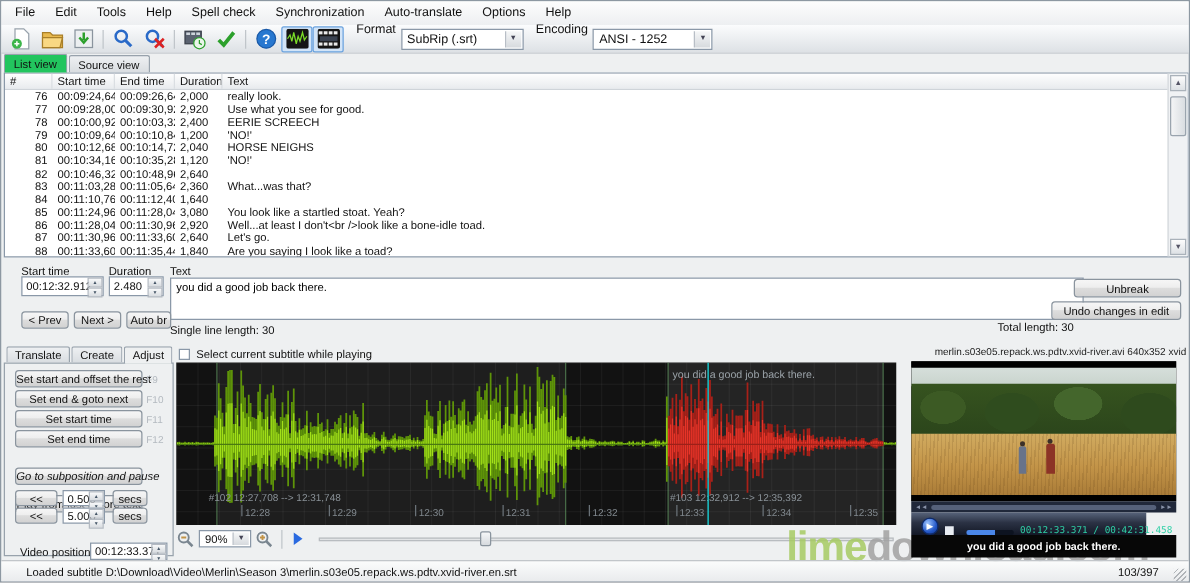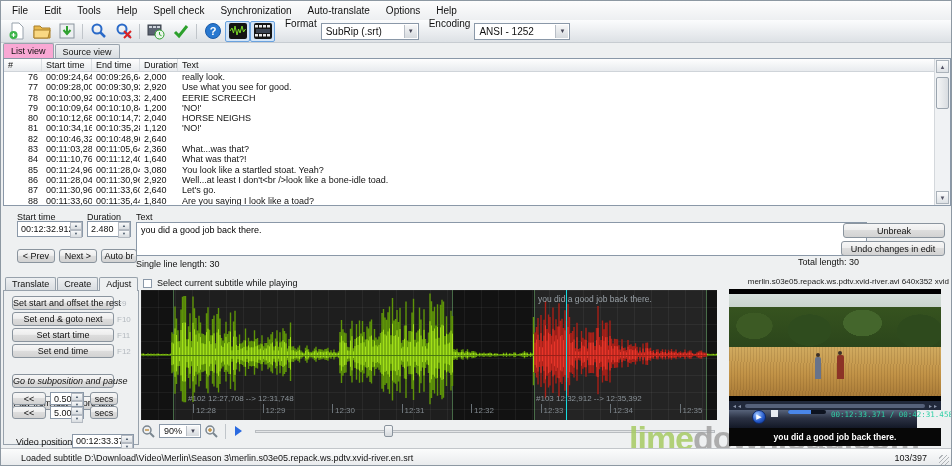--- a/index.html
+++ b/index.html
@@ -17,21 +17,21 @@
   .tsep{width:1px;height:15px;background:#c0c5ca;margin:0 3px}
   .tlabel{margin:0 4px 16px 10px;font-size:10px}
   .combo{height:17px;background:#fff;border:1px solid #8a98a8;display:flex;align-items:center;
          padding:0 16px 0 4px;position:relative;font-size:10px;white-space:nowrap}
   .combo .arrow{position:absolute;right:1px;top:1px;bottom:1px;width:13px;display:flex;align-items:center;
          justify-content:center;background:linear-gradient(#f6f7f8,#d6dade);border-left:1px solid #b8bec6;font-size:6px;color:#445}
   
   .tabstrip{position:absolute;left:2px;top:42px;height:15px;display:flex;align-items:flex-end}
   .tab{height:14px;padding:2px 7px 0 7px;background:linear-gradient(#eef0f2,#d9dde1);border:1px solid #98a2ac;
        border-bottom:none;border-radius:2px 2px 0 0;margin-right:1px}
-  .tab.active{background:#f9a8d4;height:15px;z-index:2}
+  .tab.active{background:#22c55e;height:15px;z-index:2}
   
   .listarea{position:absolute;left:2px;top:57px;width:948px;height:148px;background:#fff;border:1px solid #8a98a8}
   .lv-head{display:grid;grid-template-columns:38px 50px 48px 38px 1fr;height:13px;
            background:linear-gradient(#fefefe,#e8ebee);border-bottom:1px solid #cfd4d9}
   .lv-hcell{padding:1px 4px;border-right:1px solid #dadee2;white-space:nowrap;overflow:hidden}
   .lv-body{position:absolute;top:13px;left:0;right:16px;bottom:0;overflow:hidden}
   .lv-row{display:grid;grid-template-columns:38px 50px 48px 38px 1fr;height:10.3px;line-height:10.4px;white-space:nowrap}
   .lv-cell{padding:0 4px;overflow:hidden}
   .cnum{text-align:right}
   .vscroll{position:absolute;right:0;top:0;bottom:0;width:16px;background:#f0f2f4;border-left:1px solid #d4d8dc}
@@ -100,22 +100,22 @@
      linear-gradient(#d1ab60,#c29347 55%,#aa7c38)}
   .lbar{position:absolute;left:0;width:100%;height:5px;background:#000}
   .fig{position:absolute;border-radius:2px 2px 0 0}
   .fig:after{content:"";position:absolute;top:-4px;left:1px;width:4px;height:4px;border-radius:50%;background:#3c3028}
   .fig1{left:86px;top:68px;width:6px;height:22px;background:#68738a}
   .fig2{left:108px;top:66px;width:7px;height:24px;background:#8c3326}
   .vseek{position:absolute;left:0;top:124px;width:212px;height:9px;background:#20283a;display:flex;align-items:center;padding:0 3px}
   .seekarr{color:#8892a8;font-size:5px}
   .seektrack{flex:1;height:4px;background:#55617a;border-radius:2px;margin:0 3px;overflow:hidden}
   .seekfill{height:100%;width:30%;background:linear-gradient(#85b4f8,#2a62c8)}
-  .vctrl{position:absolute;left:0;top:133px;width:188px;height:18px;display:flex;align-items:flex-start;gap:5px;
-         padding:0 23px;background:linear-gradient(#57637a,#2b3244 45%,#131826)}
+  .vctrl{position:absolute;left:0;top:133px;width:188px;height:18px;display:flex;align-items:flex-end;gap:5px;
+         padding:0 8px;background:linear-gradient(#57637a,#2b3244 45%,#131826)}
   .playbtn{width:14px;height:14px;border-radius:50%;flex:none;display:flex;align-items:center;justify-content:center;
          background:radial-gradient(circle at 35% 30%,#9cc4ff,#2458c8 60%,#123488);color:#fff;font-size:7px;border:1px solid #0e2a6a}
   .stopbtn{width:7px;height:7px;background:#e8ecf2;flex:none}
   .vol{width:38px;height:4px;background:#0d1320;border-radius:2px;overflow:hidden;flex:none}
   .vol i{display:block;width:60%;height:100%;background:#4a86e8}
   .vtime{margin-left:auto;color:#2fd0a6;font-size:7.5px;font-family:"DejaVu Sans Mono",monospace;white-space:nowrap}
   .vsub{position:absolute;left:0;top:151px;width:212px;height:18px;background:#070707;color:#fff;display:flex;
         align-items:center;justify-content:center;font-size:8.5px;font-weight:bold;text-shadow:1px 1px 1px #000;white-space:nowrap}
   
   .statusbar{position:absolute;left:0;top:447px;width:100%;height:19px;display:flex;align-items:center;padding:0 20px;
@@ -300,21 +300,20 @@
           <div class="lv-cell">00:11:03,280</div>
           <div class="lv-cell">00:11:05,640</div>
           <div class="lv-cell">2,360</div>
           <div class="lv-cell">What...was that?</div>
         </div>
         <div class="lv-row">
           <div class="lv-cell cnum">84</div>
           <div class="lv-cell">00:11:10,760</div>
           <div class="lv-cell">00:11:12,400</div>
           <div class="lv-cell">1,640</div>
-          <div class="lv-cell">What was that?!</div>
         </div>
         <div class="lv-row">
           <div class="lv-cell cnum">85</div>
           <div class="lv-cell">00:11:24,960</div>
           <div class="lv-cell">00:11:28,040</div>
           <div class="lv-cell">3,080</div>
           <div class="lv-cell">You look like a startled stoat. Yeah?</div>
         </div>
         <div class="lv-row">
           <div class="lv-cell cnum">86</div>
@@ -361,21 +360,21 @@
           <i>▲</i>
           <i>▼</i>
         </span>
     </div>
     <span class="elabel" style="left:133px;top:6px">Text</span>
     <textarea class="text-edit" style="">you did a good job back there.</textarea>
     <button class="btn" style="position:absolute;left:14px;top:43px;width:38px;height:14px">&lt; Prev</button>
     <button class="btn" style="position:absolute;left:56px;top:43px;width:38px;height:14px">Next &gt;</button>
     <button class="btn" style="position:absolute;left:98px;top:43px;width:36px;height:14px">Auto br</button>
     <span class="elabel" style="left:133px;top:53px">Single line length: 30</span>
-    <button class="btn" style="position:absolute;right:6px;top:17px;width:102px;height:15px">Unbreak</button>
+    <button class="btn" style="position:absolute;right:6px;top:17px;width:86px;height:15px">Unbreak</button>
     <button class="btn" style="position:absolute;right:6px;top:35px;width:104px;height:15px">Undo changes in edit</button>
     <span class="elabel" style="right:92px;top:51px">Total length: 30</span>
   </div>
 
   <div class="adjustpanel">
     <div class="ap-tabs">
         <div class="ap-tab">Translate</div>
         <div class="ap-tab">Create</div>
         <div class="ap-tab active">Adjust</div>
       </div>
@@ -432,21 +431,21 @@
           <svg class="spikes" width="576" height="130">
 <path d="M1.0 63.6V66.1M2.5 63.3V66.3M4.0 64.0V65.8M5.5 63.9V65.9M7.0 63.3V66.3M8.5 64.0V65.8M10.0 63.5V66.2M11.5 64.0V65.8M13.0 63.5V66.2M14.5 64.2V65.6M16.0 63.4V66.3M17.5 63.6V66.1M19.0 63.9V65.9M20.5 64.0V65.8M22.0 63.7V66.1M23.5 64.0V65.8M25.0 63.7V66.0M26.5 63.9V65.9M28.0 64.2V65.7M29.5 63.6V66.1M31.0 42.3V83.2M32.5 44.1V81.7M34.0 16.6V103.7M35.5 28.6V94.1M37.0 40.2V84.8M38.5 51.1V76.1M40.0 19.6V101.3M41.5 6.8V111.6M43.0 5.9V112.3M44.5 6.0V112.2M46.0 49.2V77.6M47.5 36.3V88.0M49.0 23.2V98.5M50.5 51.0V76.2M52.0 6.4V111.9M53.5 18.3V102.4M55.0 27.9V94.6M56.5 40.6V84.5M58.0 25.7V96.4M59.5 32.4V91.1M61.0 43.5V82.2M62.5 44.1V81.7M64.0 45.2V80.8M65.5 23.3V98.4M67.0 17.2V103.2M68.5 39.7V85.2M70.0 45.2V80.9M71.5 29.1V93.7M73.0 25.6V96.6M74.5 53.3V74.4M76.0 24.1V97.7M77.5 18.1V102.5M79.0 28.6V94.1M80.5 48.1V78.5M82.0 50.5V76.6M83.5 43.6V82.1M85.0 31.8V91.5M86.5 43.9V81.8M88.0 41.3V84.0M89.5 22.5V99.0M91.0 56.6V71.7M92.5 31.6V91.7M94.0 20.7V100.5M95.5 46.7V79.6M97.0 56.0V72.2M98.5 44.5V81.4M100.0 53.6V74.1M101.5 52.6V74.9M103.0 50.2V76.8M104.5 38.6V86.1M106.0 56.4V71.9M107.5 47.7V78.9M109.0 51.3V75.9M110.5 50.8V76.4M112.0 51.2V76.0M113.5 40.3V84.8M115.0 49.1V77.7M116.5 48.0V78.6M118.0 54.8V73.1M119.5 53.4V74.3M121.0 45.3V80.8M122.5 56.3V72.0M124.0 53.1V74.5M125.5 53.1V74.5M127.0 47.3V79.2M128.5 49.4V77.5M130.0 44.3V81.5M131.5 42.1V83.3M133.0 56.6V71.7M134.5 48.4V78.3M136.0 40.3V84.7M137.5 56.8V71.6M139.0 42.2V83.2M140.5 51.4V75.9M142.0 38.3V86.3M143.5 41.1V84.1M145.0 43.6V82.1M146.5 58.5V70.2M148.0 48.9V77.9M149.5 32.4V91.1M151.0 56.5V71.8M152.5 56.3V72.0M154.0 58.2V70.4M155.5 59.4V69.5M157.0 57.6V71.0M158.5 55.5V72.6M160.0 60.4V68.7M161.5 61.8V67.6M163.0 62.8V66.7M164.5 57.8V70.7M166.0 55.4V72.7M167.5 59.3V69.6M169.0 61.8V67.5M170.5 61.9V67.5M172.0 60.7V68.5M173.5 58.4V70.2M175.0 56.7V71.7M176.5 61.4V67.9M178.0 58.9V69.9M179.5 59.2V69.6M181.0 59.6V69.3M182.5 60.5V68.6M184.0 59.0V69.8M185.5 58.8V70.0M187.0 57.8V70.7M188.5 61.9V67.5M190.0 60.2V68.8M191.5 62.4V67.0M193.0 59.6V69.4M194.5 62.2V67.2M196.0 62.5V67.0M197.5 61.2V68.1M199.0 42.1V83.3M200.5 30.0V93.0M202.0 39.2V85.7M203.5 42.5V83.0M205.0 43.2V82.4M206.5 56.7V71.7M208.0 57.2V71.2M209.5 38.8V85.9M211.0 30.8V92.4M212.5 58.3V70.3M214.0 48.9V77.9M215.5 34.0V89.8M217.0 46.8V79.6M218.5 30.4V92.7M220.0 43.4V82.2M221.5 30.9V92.2M223.0 41.9V83.4M224.5 49.6V77.3M226.0 36.5V87.8M227.5 38.4V86.3M229.0 31.4V91.9M230.5 29.5V93.4M232.0 49.7V77.2M233.5 39.0V85.8M235.0 47.4V79.1M236.5 49.5V77.4M238.0 46.6V79.7M239.5 43.0V82.6M241.0 22.9V98.7M242.5 19.0V101.8M244.0 27.6V94.9M245.5 29.7V93.2M247.0 22.2V99.2M248.5 16.6V103.7M250.0 45.3V80.7M251.5 8.1V110.5M253.0 30.5V92.6M254.5 29.0V93.8M256.0 19.9V101.1M257.5 32.0V91.4M259.0 17.7V102.8M260.5 52.7V74.8M262.0 49.9V77.1M263.5 35.5V88.6M265.0 11.4V107.9M266.5 50.6V76.5M268.0 40.9V84.2M269.5 41.0V84.2M271.0 22.4V99.0M272.5 8.8V109.9M274.0 49.8V77.2M275.5 42.5V83.0M277.0 40.5V84.6M278.5 17.5V103.0M280.0 29.6V93.3M281.5 49.3V77.5M283.0 19.2V101.7M284.5 48.9V77.9M286.0 53.3V74.4M287.5 42.5V83.0M289.0 3.5V114.2M290.5 11.3V107.9M292.0 21.2V100.0M293.5 16.8V103.6M295.0 35.5V88.6M296.5 14.2V105.7M298.0 47.8V78.7M299.5 14.8V105.1M301.0 9.7V109.2M302.5 11.5V107.8M304.0 45.9V80.3M305.5 26.3V96.0M307.0 44.3V81.6M308.5 42.5V83.0M310.0 20.7V100.5M311.5 26.1V96.1M313.0 58.9V69.9M314.5 59.8V69.2M316.0 58.7V70.0M317.5 62.1V67.3M319.0 61.9V67.5M320.5 59.7V69.2M322.0 59.2V69.7M323.5 62.6V66.9M325.0 61.0V68.2M326.5 59.2V69.6M328.0 61.7V67.6M329.5 62.4V67.0M331.0 61.0V68.2M332.5 61.1V68.1M334.0 61.6V67.8M335.5 62.6V66.9M337.0 63.9V65.9M338.5 62.8V66.8M340.0 63.3V66.3M341.5 63.3V66.4M343.0 62.6V66.9M344.5 63.4V66.2M346.0 63.3V66.4M347.5 63.0V66.6M349.0 62.5V67.0M350.5 63.0V66.6M352.0 64.2V65.6M353.5 63.2V66.4M355.0 63.3V66.4M356.5 63.4V66.3M358.0 64.3V65.6M359.5 64.3V65.6M361.0 63.9V65.9M362.5 62.8V66.7M364.0 63.7V66.0M365.5 62.5V67.0M367.0 64.2V65.6M368.5 63.3V66.4M370.0 63.4V66.3M371.5 64.1V65.8M373.0 62.2V67.3M374.5 62.6V66.9M376.0 64.3V65.6M377.5 64.2V65.7M379.0 63.3V66.3M380.5 63.2V66.4M382.0 62.6V66.9M383.5 61.0V68.2M385.0 62.4V67.1M386.5 62.4V67.1M388.0 64.0V65.8M389.5 62.3V67.1M391.0 63.3V66.3M392.5 27.1V95.3M566.5 63.5V66.2M568.0 63.8V66.0M569.5 64.3V65.6M571.0 63.7V66.0M572.5 63.7V66.1M574.0 64.1V65.7M575.5 63.6V66.1" stroke="#5e9408" stroke-width="1.4" fill="none"></path>
 <path d="M1.0 64.2V65.6M2.5 64.1V65.7M4.0 64.5V65.4M5.5 64.4V65.5M7.0 64.1V65.7M8.5 64.4V65.5M10.0 64.1V65.7M11.5 64.5V65.4M13.0 64.2V65.7M14.5 64.6V65.4M16.0 64.1V65.7M17.5 64.2V65.6M19.0 64.4V65.5M20.5 64.5V65.4M22.0 64.3V65.6M23.5 64.5V65.4M25.0 64.3V65.6M26.5 64.4V65.5M28.0 64.5V65.4M29.5 64.3V65.6M31.0 52.5V75.2M32.5 53.5V74.4M34.0 38.4V86.8M35.5 45.0V81.4M37.0 51.4V76.2M38.5 57.4V71.2M40.0 40.0V85.4M41.5 33.0V91.2M43.0 32.5V91.6M44.5 32.6V91.5M46.0 56.3V72.1M47.5 49.2V77.9M49.0 42.0V83.8M50.5 57.3V71.3M52.0 32.8V91.4M53.5 39.3V86.0M55.0 44.6V81.7M56.5 51.6V76.0M58.0 43.4V82.7M59.5 47.1V79.7M61.0 53.2V74.7M62.5 53.5V74.4M64.0 54.1V73.9M65.5 42.1V83.8M67.0 38.7V86.5M68.5 51.1V76.4M70.0 54.1V73.9M71.5 45.3V81.1M73.0 43.3V82.7M74.5 58.5V70.3M76.0 42.5V83.4M77.5 39.2V86.1M79.0 45.0V81.4M80.5 55.7V72.6M82.0 57.0V71.5M83.5 53.2V74.6M85.0 46.8V79.9M86.5 53.4V74.5M88.0 52.0V75.7M89.5 41.6V84.1M91.0 60.4V68.8M92.5 46.6V80.0M94.0 40.6V84.9M95.5 54.9V73.2M97.0 60.0V69.1M98.5 53.7V74.2M100.0 58.7V70.1M101.5 58.2V70.6M103.0 56.9V71.7M104.5 50.5V76.9M106.0 60.3V68.9M107.5 55.5V72.8M109.0 57.5V71.2M110.5 57.2V71.4M112.0 57.4V71.2M113.5 51.4V76.1M115.0 56.3V72.2M116.5 55.6V72.7M118.0 59.4V69.6M119.5 58.6V70.2M121.0 54.2V73.9M122.5 60.2V68.9M124.0 58.4V70.4M125.5 58.5V70.4M127.0 55.3V73.0M128.5 56.4V72.0M130.0 53.6V74.3M131.5 52.4V75.3M133.0 60.4V68.8M134.5 55.9V72.5M136.0 51.4V76.1M137.5 60.5V68.7M139.0 52.5V75.2M140.5 57.5V71.1M142.0 50.3V77.0M143.5 51.9V75.8M145.0 53.3V74.6M146.5 61.4V67.9M148.0 56.1V72.3M149.5 47.1V79.7M151.0 60.3V68.8M152.5 60.2V68.9M154.0 61.3V68.1M155.5 61.9V67.5M157.0 60.9V68.4M158.5 59.8V69.3M160.0 62.5V67.1M161.5 63.2V66.4M163.0 63.8V66.0M164.5 61.1V68.2M166.0 59.7V69.3M167.5 61.8V67.6M169.0 63.3V66.4M170.5 63.3V66.4M172.0 62.6V66.9M173.5 61.4V67.9M175.0 60.4V68.8M176.5 63.0V66.6M178.0 61.6V67.8M179.5 61.8V67.6M181.0 62.0V67.4M182.5 62.5V67.0M184.0 61.7V67.7M185.5 61.6V67.8M187.0 61.1V68.2M188.5 63.3V66.4M190.0 62.4V67.2M191.5 63.6V66.1M193.0 62.0V67.4M194.5 63.5V66.3M196.0 63.7V66.1M197.5 62.9V66.7M199.0 52.4V75.3M200.5 45.8V80.7M202.0 50.8V76.6M203.5 52.6V75.1M205.0 53.0V74.8M206.5 60.4V68.8M208.0 60.7V68.5M209.5 50.6V76.8M211.0 46.2V80.4M212.5 61.3V68.0M214.0 56.1V72.3M215.5 48.0V78.9M217.0 55.0V73.2M218.5 46.0V80.6M220.0 53.1V74.7M221.5 46.3V80.3M223.0 52.3V75.4M224.5 56.6V71.9M226.0 49.3V77.8M227.5 50.4V77.0M229.0 46.5V80.1M230.5 45.5V81.0M232.0 56.6V71.9M233.5 50.7V76.7M235.0 55.3V72.9M236.5 56.5V72.0M238.0 54.9V73.3M239.5 52.9V74.9M241.0 41.8V84.0M242.5 39.7V85.7M244.0 44.4V81.8M245.5 45.6V80.9M247.0 41.5V84.3M248.5 38.4V86.8M250.0 54.2V73.8M251.5 33.7V90.6M253.0 46.0V80.5M254.5 45.2V81.2M256.0 40.2V85.3M257.5 46.8V79.9M259.0 39.0V86.3M260.5 58.3V70.5M262.0 56.7V71.8M263.5 48.8V78.3M265.0 35.5V89.1M266.5 57.1V71.5M268.0 51.8V75.8M269.5 51.8V75.8M271.0 41.6V84.2M272.5 34.1V90.3M274.0 56.6V71.8M275.5 52.6V75.1M277.0 51.5V76.0M278.5 38.9V86.4M280.0 45.5V80.9M281.5 56.4V72.1M283.0 39.8V85.6M284.5 56.2V72.2M286.0 58.6V70.3M287.5 52.6V75.1M289.0 31.2V92.7M290.5 35.5V89.2M292.0 40.9V84.7M293.5 38.5V86.7M295.0 48.7V78.3M296.5 37.0V87.9M298.0 55.6V72.7M299.5 37.4V87.6M301.0 34.6V89.9M302.5 35.6V89.1M304.0 54.5V73.6M305.5 43.7V82.4M307.0 53.6V74.3M308.5 52.6V75.1M310.0 40.6V84.9M311.5 43.6V82.5M313.0 61.6V67.7M314.5 62.1V67.4M316.0 61.5V67.8M317.5 63.4V66.3M319.0 63.3V66.4M320.5 62.1V67.4M322.0 61.8V67.6M323.5 63.7V66.1M325.0 62.8V66.8M326.5 61.8V67.6M328.0 63.2V66.5M329.5 63.6V66.2M331.0 62.8V66.8M332.5 62.8V66.8M334.0 63.1V66.5M335.5 63.7V66.1M337.0 64.4V65.5M338.5 63.8V66.0M340.0 64.1V65.8M341.5 64.1V65.8M343.0 63.7V66.1M344.5 64.1V65.7M346.0 64.1V65.8M347.5 63.9V65.9M349.0 63.6V66.1M350.5 63.9V65.9M352.0 64.6V65.4M353.5 64.0V65.8M355.0 64.1V65.8M356.5 64.1V65.7M358.0 64.6V65.3M359.5 64.6V65.3M361.0 64.4V65.5M362.5 63.8V66.0M364.0 64.3V65.6M365.5 63.6V66.1M367.0 64.6V65.4M368.5 64.1V65.8M370.0 64.1V65.7M371.5 64.5V65.4M373.0 63.4V66.3M374.5 63.7V66.1M376.0 64.6V65.3M377.5 64.5V65.4M379.0 64.1V65.8M380.5 64.0V65.8M382.0 63.7V66.1M383.5 62.8V66.8M385.0 63.6V66.2M386.5 63.6V66.2M388.0 64.4V65.5M389.5 63.5V66.2M391.0 64.1V65.8M392.5 44.2V82.0M566.5 64.2V65.7M568.0 64.3V65.6M569.5 64.6V65.3M571.0 64.3V65.6M572.5 64.3V65.6M574.0 64.5V65.4M575.5 64.2V65.6" stroke="#a2e018" stroke-width="1" fill="none"></path>
 <path d="M394.0 42.6V82.9M395.5 37.0V87.4M397.0 28.1V94.5M398.5 50.1V76.9M400.0 25.1V96.9M401.5 50.9V76.3M403.0 29.7V93.3M404.5 11.1V108.2M406.0 39.0V85.8M407.5 24.5V97.4M409.0 26.9V95.5M410.5 45.8V80.4M412.0 17.4V103.1M413.5 40.2V84.8M415.0 29.2V93.6M416.5 36.6V87.8M418.0 13.2V106.5M419.5 30.8V92.3M421.0 28.7V94.1M422.5 37.9V86.7M424.0 20.3V100.8M425.5 31.1V92.1M427.0 14.0V105.8M428.5 27.1V95.3M430.0 43.0V82.6M431.5 41.1V84.1M433.0 36.9V87.5M434.5 58.2V70.4M436.0 32.7V90.8M437.5 59.0V69.8M439.0 58.3V70.4M440.5 41.0V84.2M442.0 47.8V78.7M443.5 49.6V77.3M445.0 37.7V86.8M446.5 58.5V70.2M448.0 42.3V83.2M449.5 42.6V82.9M451.0 42.4V83.1M452.5 42.3V83.2M454.0 55.9V72.2M455.5 38.0V86.6M457.0 16.0V104.2M458.5 47.1V79.3M460.0 49.9V77.1M461.5 30.6V92.5M463.0 39.2V85.6M464.5 32.7V90.8M466.0 32.5V91.0M467.5 55.5V72.6M469.0 30.5V92.6M470.5 48.8V77.9M472.0 53.4V74.3M473.5 48.7V78.1M475.0 49.0V77.8M476.5 49.3V77.6M478.0 55.3V72.7M479.5 59.5V69.4M481.0 49.3V77.6M482.5 58.1V70.5M484.0 57.4V71.1M485.5 60.0V69.0M487.0 49.9V77.1M488.5 54.9V73.1M490.0 54.3V73.6M491.5 56.3V72.0M493.0 56.1V72.1M494.5 53.3V74.4M496.0 56.8V71.6M497.5 62.4V67.1M499.0 57.2V71.3M500.5 62.2V67.2M502.0 53.4V74.3M503.5 61.9V67.5M505.0 52.7V74.8M506.5 52.6V74.9M508.0 58.6V70.1M509.5 57.7V70.8M511.0 60.9V68.3M512.5 59.9V69.1M514.0 63.0V66.6M515.5 59.6V69.3M517.0 59.2V69.6M518.5 63.1V66.5M520.0 60.9V68.2M521.5 59.3V69.6M523.0 62.1V67.3M524.5 59.5V69.4M526.0 63.1V66.5M527.5 59.7V69.2M529.0 61.3V67.9M530.5 59.0V69.8M532.0 61.4V67.9M533.5 61.4V67.9M535.0 59.6V69.3M536.5 62.9V66.7M538.0 62.1V67.4M539.5 61.3V67.9M541.0 62.4V67.1M542.5 62.3V67.1M544.0 59.6V69.3M545.5 62.8V66.8M547.0 61.5V67.8M548.5 60.4V68.7M550.0 60.4V68.7M551.5 62.9V66.7M553.0 63.8V66.0M554.5 63.8V66.0M556.0 62.3V67.2M557.5 61.4V67.9M559.0 60.7V68.5M560.5 60.4V68.7M562.0 62.3V67.2M563.5 62.5V67.0M565.0 62.7V66.9" stroke="#a82018" stroke-width="1.4" fill="none"></path>
 <path d="M394.0 52.7V75.1M395.5 49.6V77.6M397.0 44.7V81.6M398.5 56.8V71.7M400.0 43.1V82.9M401.5 57.3V71.3M403.0 45.6V80.9M404.5 35.3V89.3M406.0 50.7V76.7M407.5 42.7V83.2M409.0 44.0V82.1M410.5 54.4V73.6M412.0 38.8V86.4M413.5 51.4V76.2M415.0 45.3V81.1M416.5 49.4V77.8M418.0 36.5V88.3M419.5 46.2V80.4M421.0 45.0V81.4M422.5 50.1V77.2M424.0 40.4V85.1M425.5 46.4V80.3M427.0 37.0V87.9M428.5 44.2V82.1M430.0 52.9V74.9M431.5 51.9V75.8M433.0 49.5V77.7M434.5 61.3V68.1M436.0 47.2V79.5M437.5 61.7V67.7M439.0 61.3V68.0M440.5 51.8V75.8M442.0 55.6V72.7M443.5 56.5V71.9M445.0 50.0V77.3M446.5 61.4V67.9M448.0 52.5V75.2M449.5 52.7V75.1M451.0 52.5V75.2M452.5 52.5V75.2M454.0 60.0V69.1M455.5 50.2V77.1M457.0 38.0V87.1M458.5 55.1V73.1M460.0 56.7V71.8M461.5 46.1V80.5M463.0 50.8V76.6M464.5 47.2V79.5M466.0 47.1V79.6M467.5 59.8V69.3M469.0 46.0V80.5M470.5 56.1V72.3M472.0 58.6V70.2M473.5 56.0V72.4M475.0 56.2V72.2M476.5 56.3V72.1M478.0 59.7V69.4M479.5 62.0V67.5M481.0 56.4V72.1M482.5 61.2V68.1M484.0 60.8V68.4M485.5 62.3V67.2M487.0 56.7V71.8M488.5 59.5V69.5M490.0 59.1V69.8M491.5 60.2V68.9M493.0 60.1V69.0M494.5 58.5V70.3M496.0 60.5V68.7M497.5 63.6V66.2M499.0 60.7V68.5M500.5 63.5V66.2M502.0 58.6V70.2M503.5 63.3V66.4M505.0 58.2V70.5M506.5 58.2V70.6M508.0 61.5V67.9M509.5 61.0V68.3M511.0 62.8V66.8M512.5 62.2V67.3M514.0 63.9V65.9M515.5 62.0V67.4M517.0 61.8V67.6M518.5 64.0V65.8M520.0 62.8V66.8M521.5 61.9V67.6M523.0 63.4V66.3M524.5 62.0V67.5M526.0 64.0V65.8M527.5 62.1V67.4M529.0 63.0V66.7M530.5 61.7V67.7M532.0 63.0V66.6M533.5 63.0V66.6M535.0 62.0V67.4M536.5 63.8V66.0M538.0 63.4V66.3M539.5 63.0V66.7M541.0 63.6V66.2M542.5 63.5V66.2M544.0 62.1V67.4M545.5 63.8V66.0M547.0 63.1V66.6M548.5 62.4V67.1M550.0 62.5V67.1M551.5 63.8V65.9M553.0 64.3V65.5M554.5 64.3V65.6M556.0 63.5V66.2M557.5 63.0V66.6M559.0 62.6V67.0M560.5 62.5V67.1M562.0 63.5V66.2M563.5 63.6V66.1M565.0 63.7V66.0" stroke="#e83428" stroke-width="1" fill="none"></path>
 <rect x="0" y="65" width="393" height="1" fill="#4a7a10"></rect>
 <rect x="393" y="65" width="173" height="1" fill="#9c2018"></rect>
 <rect x="566" y="65" width="10" height="1" fill="#4a7a10"></rect>
           </svg>
         </div>
-        <div class="wf-label" style="left: 47px;">#102  12:27,708 --&gt; 12:31,748</div>
+        <div class="wf-label" style="left: 26px;">#102  12:27,708 --&gt; 12:31,748</div>
         <div class="wf-text" style="left: 397px;">you did a good job back there.</div>
         <div class="wf-label" style="left: 395px;">#103  12:32,912 --&gt; 12:35,392</div>
         <div class="wf-tickline" style="left: 52px;"></div>
         <div class="wf-tick" style="left: 55px;">12:28</div>
         <div class="wf-tickline" style="left: 121.5px;"></div>
         <div class="wf-tick" style="left: 124.5px;">12:29</div>
         <div class="wf-tickline" style="left: 191px;"></div>
         <div class="wf-tick" style="left: 194px;">12:30</div>
         <div class="wf-tickline" style="left: 260.5px;"></div>
         <div class="wf-tick" style="left: 263.5px;">12:31</div>

